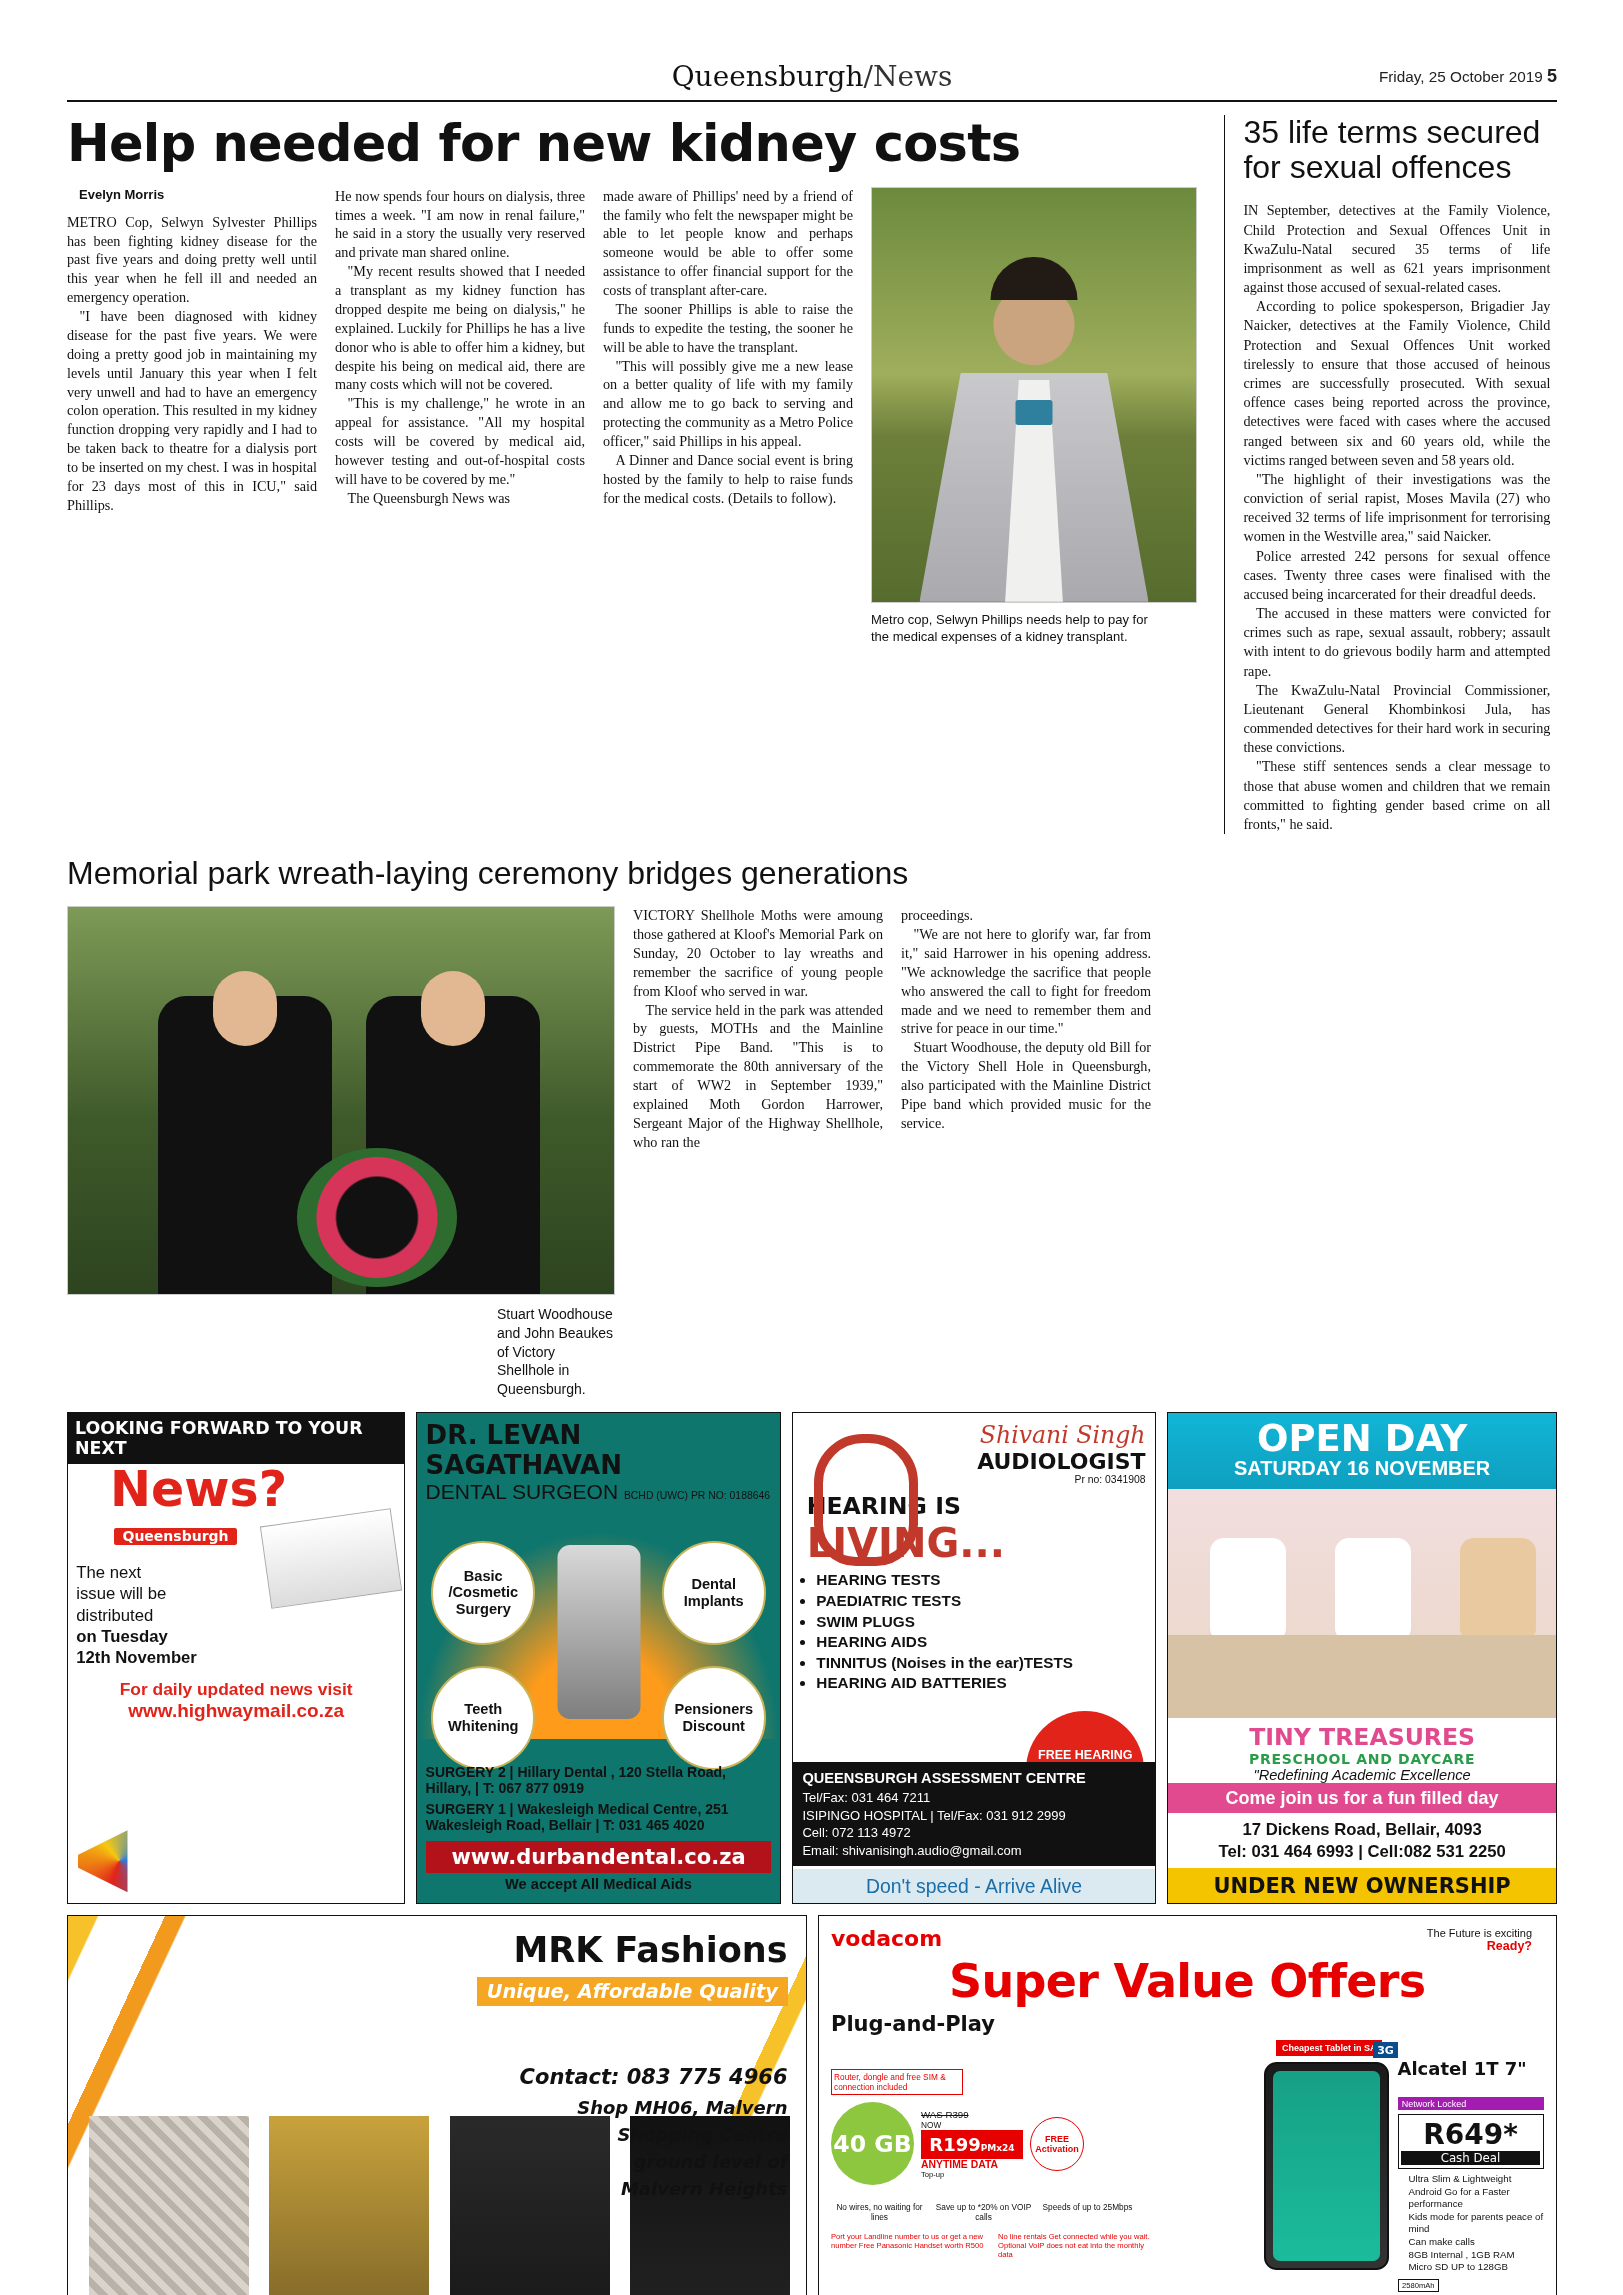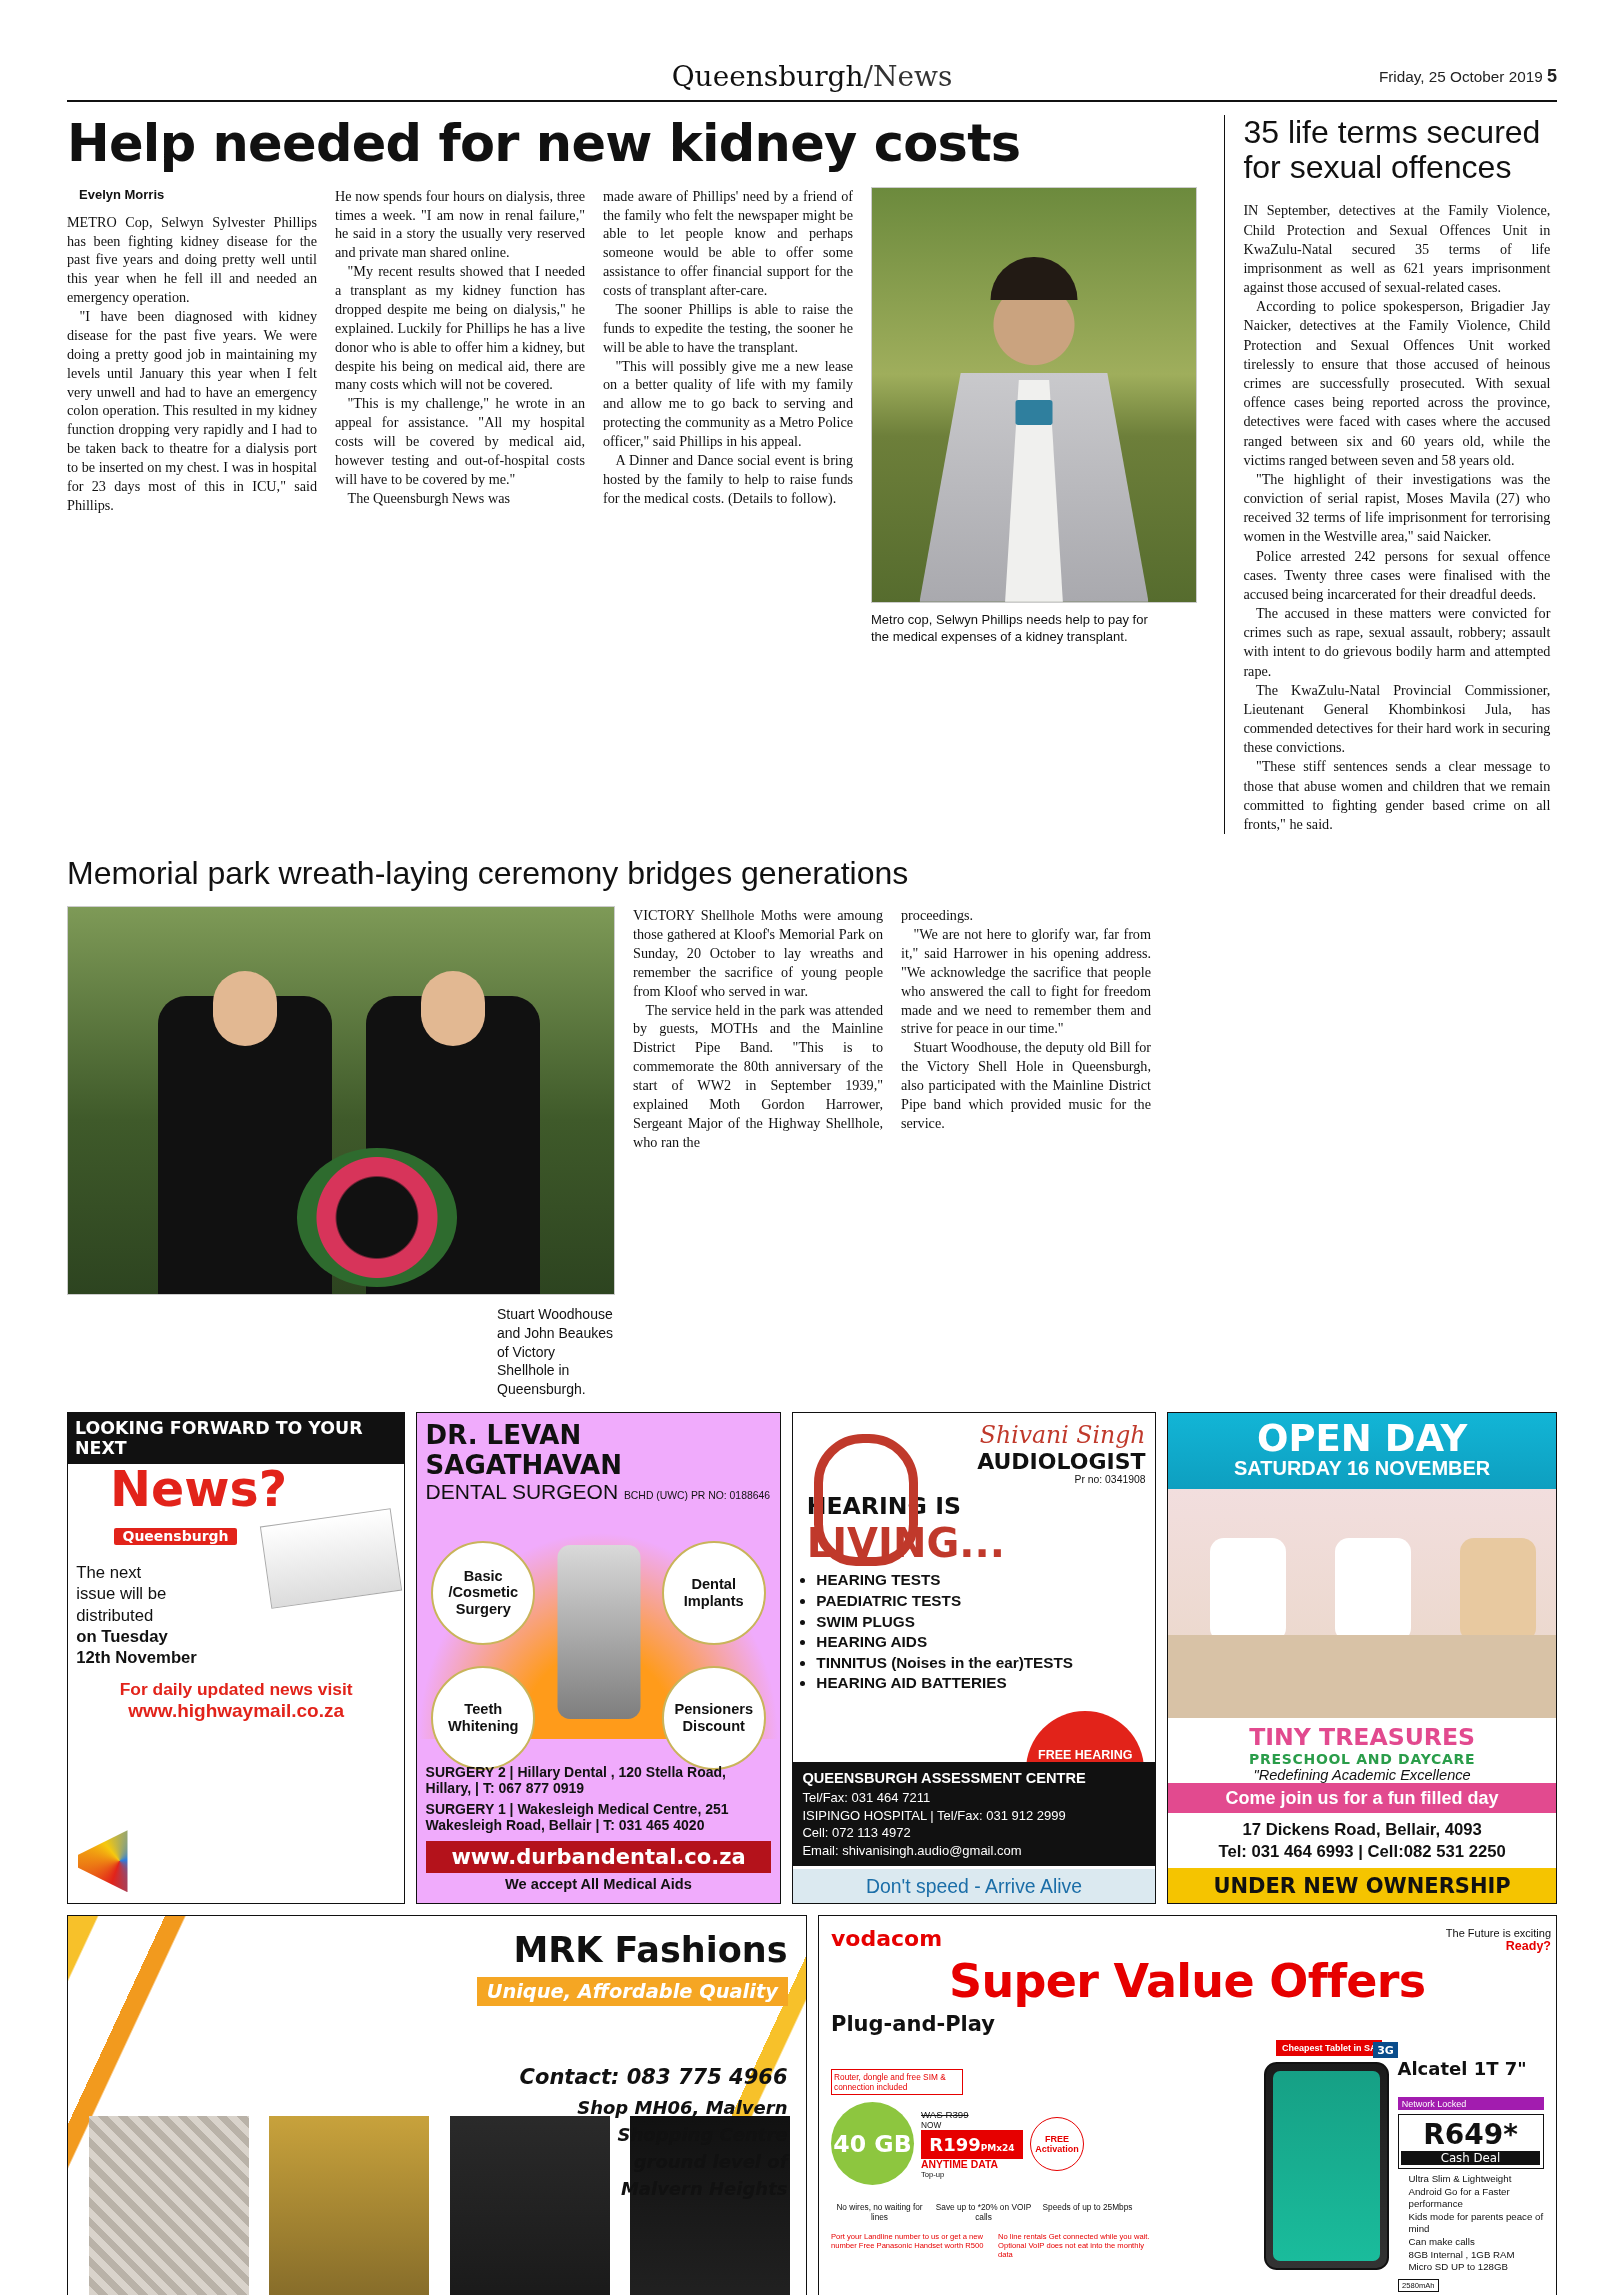--- a/index.html
+++ b/index.html
@@ -151,21 +151,21 @@
     font-size:17.4px; text-align:center; margin-top:4.2px;}
   .ad-news .url { color:#e2231a; font-family:"Liberation Sans", sans-serif; font-weight:700;
     font-size:19px; text-align:center; }
   .megaphone{
     position:absolute; left:9.7px; bottom:11px; width:83px; height:62px;
     background:conic-gradient(from 200deg,#e2231a,#f6c90e,#2a7de1,#e2231a);
     clip-path:polygon(0 40%,60% 0,60% 100%,0 60%); 
   }
 
   
-  .ad-dent { width:389px; background:#f0abfc; }
+  .ad-dent { width:389px; background:#0f766e; }
   .ad-dent .t1 { font-family:"DejaVu Sans", sans-serif; font-weight:700; font-size:26px; padding:7px 8.3px 0 8.3px;}
   .ad-dent .t2 { font-family:"Liberation Sans", sans-serif; font-size:21px; padding:0 8.3px;}
   .ad-dent .t2 small{ font-size:10.4px; }
   .ad-dent .tooth {
     position:absolute; left:50%; top:132px; transform:translateX(-50%);
     width:83px; height:174px; background:linear-gradient(#d9d9d9,#7e7e7e);
     border-radius:12.5px;
   }
   .ad-dent .flame{
     position:absolute; left:0; top:118px; width:100%; height:208px;
@@ -238,21 +238,21 @@
   .ad-mrk .contact{ position:absolute; right:18px; top:146px; text-align:right;
     font-family:"DejaVu Sans", sans-serif; font-style:italic; font-weight:700; font-size:21px; line-height:1.5;}
   .ad-mrk .dress{ position:absolute; bottom:0; width:160px; height:298px; background:#e8e2d8;}
   .ad-mrk .d1{ left:21px; background:repeating-linear-gradient(45deg,#d9d3cb 0 7px,#b9b2a8 7px 14px);}
   .ad-mrk .d2{ left:201px; background:linear-gradient(#c8a23c,#5c4a1e);}
   .ad-mrk .d3{ left:382px; background:linear-gradient(#2a2a2a,#101010);}
   .ad-mrk .d4{ left:562px; background:linear-gradient(#111,#2b2b2b);}
 
   .ad-voda { width:750px; height:500px; position:relative; background:#fff; overflow:hidden;}
   .ad-voda .vlogo { font-family:"DejaVu Sans", sans-serif; font-weight:700; font-size:22px; color:#e60000; padding:9.7px 0 0 12.5px;}
-  .ad-voda .future { position:absolute; right:5px; top:11px; text-align:right; font-family:"Liberation Sans", sans-serif; font-size:11px;}
+  .ad-voda .future { position:absolute; right:24px; top:11px; text-align:right; font-family:"Liberation Sans", sans-serif; font-size:11px;}
   .ad-voda .future b { color:#e60000; display:block; font-size:12.5px;}
   .ad-voda .svo { text-align:center; font-family:"DejaVu Sans", sans-serif; font-weight:700; font-size:46px;
     color:#e60000; margin-top:2.8px; letter-spacing:-0.7px;}
   .ad-voda .pnp { font-family:"DejaVu Sans", sans-serif; font-weight:700; font-size:21px; padding:4.2px 0 0 12.5px;}
   .ad-voda .phonebox{ position:absolute; right:167px; top:146px; width:125px; height:208px;
     background:linear-gradient(#1b1b1b,#333); border-radius:12.5px; border:2.8px solid #111;}
   .ad-voda .screen{ position:absolute; inset:7px; background:linear-gradient(#16a085,#1abc9c); border-radius:7px;}
   .ad-voda .alca { position:absolute; right:12.5px; top:142px; width:146px; text-align:left;
     font-family:"DejaVu Sans", sans-serif;}
   .ad-voda .pricebox{ border:1.4px solid #111; text-align:center; padding:2.8px; margin-top:4.2px;}

